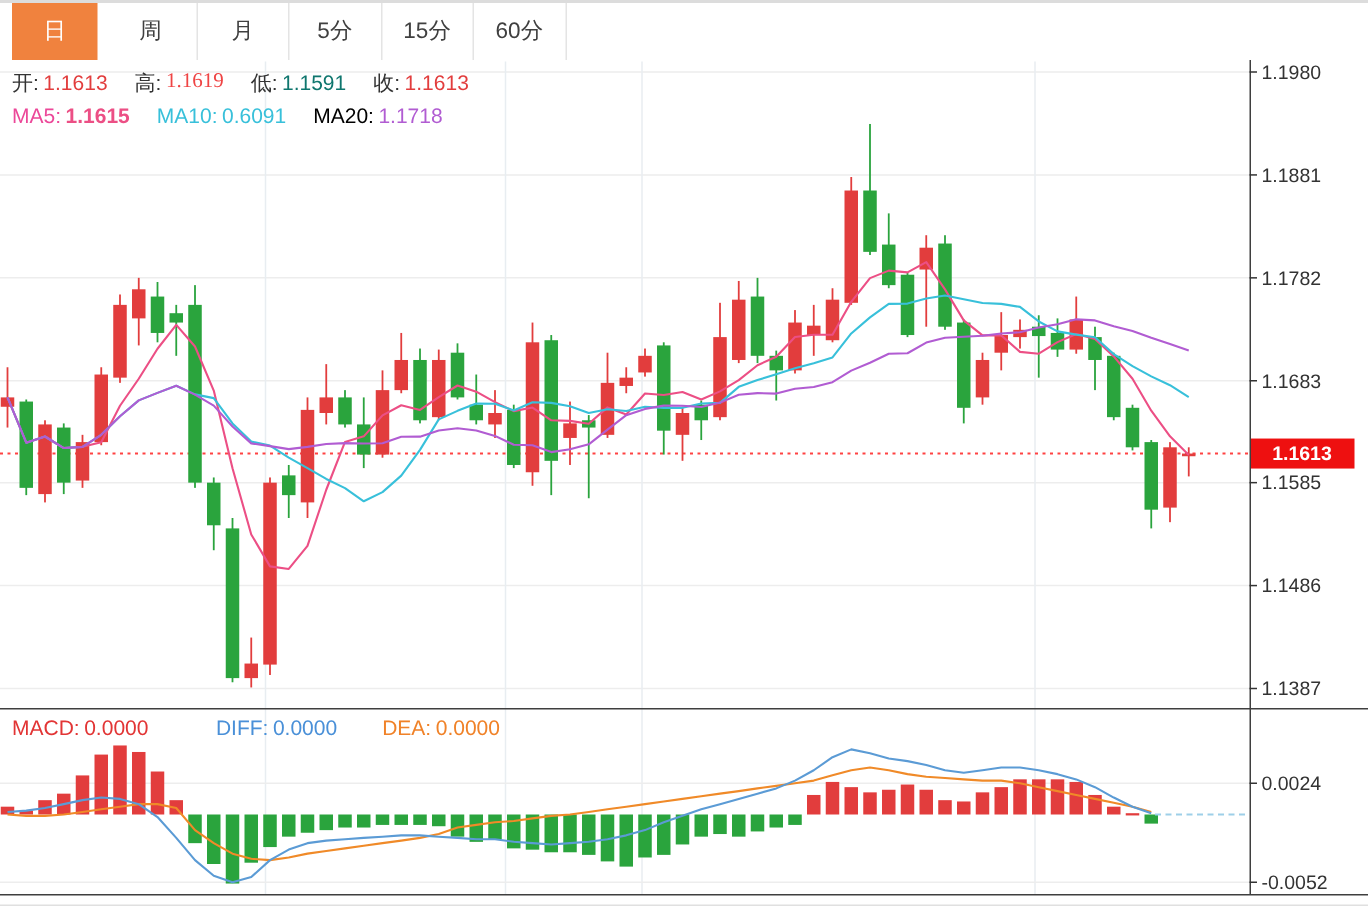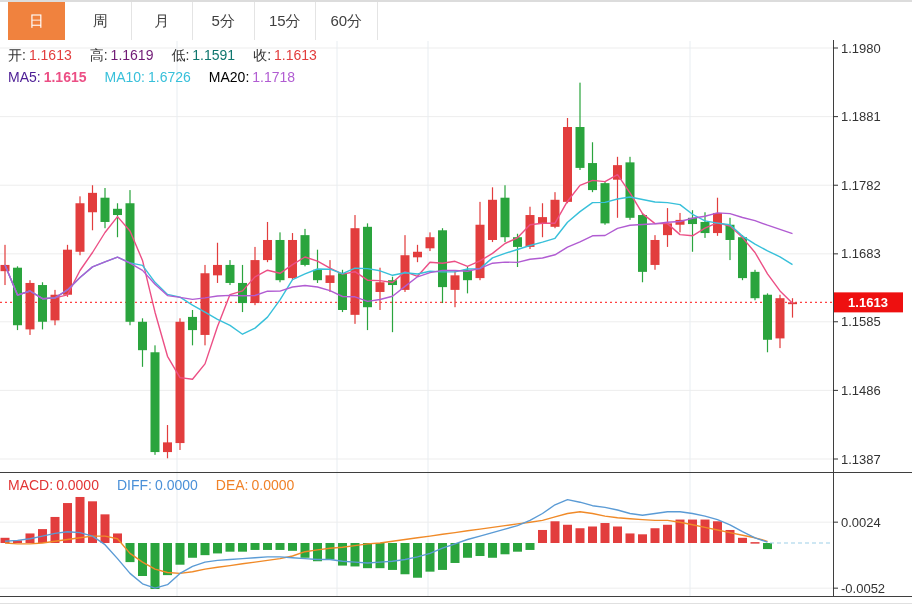--- a/index.html
+++ b/index.html
@@ -8,21 +8,21 @@
   .tabbar{position:absolute;top:0;left:0;width:912px;height:40px;background:#fff;
           border-top:2px solid #dcdcdc;display:flex;padding-left:8px;box-sizing:border-box;z-index:5;}
   .tab{width:61.5px;height:38px;line-height:38px;text-align:center;font-size:15px;color:#404040;
        border-right:1px solid #e4e4e4;box-sizing:border-box;cursor:pointer;user-select:none;}
   .tab.selected{background:#f0823e;color:#ffffff;border-right:none;width:57px;margin-right:5px;}
   .legend{position:absolute;left:8px;display:flex;font-size:14px;white-space:nowrap;z-index:4;line-height:16px;}
   .legend .item{display:flex;margin-right:18px;}
   .legend .val{margin-left:3px;}
   #legend-ohlc{top:47px;}
   #legend-ma{top:69px;}
-  #legend-macd{top:477px;}
+  #legend-macd{top:477px;gap:12px;}
   svg{position:absolute;top:0;left:0;}
 </style>
 </head>
 <body>
 
 <div class="app">
   <div class="tabbar" id="tabbar">
       <div class="tab selected">日</div>
       <div class="tab">周</div>
       <div class="tab">月</div>
@@ -282,52 +282,52 @@
       <rect x="834" y="292.3625632377741" width="69" height="20" fill="#ee1010"></rect>
       <text x="868" y="306.8625632377741" fill="#ffffff" font-size="13" text-anchor="middle" font-family="&quot;Liberation Sans&quot;,&quot;DejaVu Sans&quot;,sans-serif" font-weight="bold">1.1613</text>
     </svg>
   <div class="legend" id="legend-ohlc">
       <span class="item">
         <span class="lab" style="color: rgb(51, 51, 51);">开:</span>
         <span class="val" style="color: rgb(226, 61, 61);">1.1613</span>
       </span>
       <span class="item">
         <span class="lab" style="color: rgb(51, 51, 51);">高:</span>
-        <span class="val" style="color: #701a75;">1.1619</span>
+        <span class="val" style="color: #ef4444; font-family: Liberation Serif, serif;">1.1619</span>
       </span>
       <span class="item">
         <span class="lab" style="color: rgb(51, 51, 51);">低:</span>
         <span class="val" style="color: #0f766e;">1.1591</span>
       </span>
       <span class="item">
         <span class="lab" style="color: rgb(51, 51, 51);">收:</span>
         <span class="val" style="color: rgb(226, 61, 61);">1.1613</span>
       </span>
     </div>
   <div class="legend" id="legend-ma">
       <span class="item">
-        <span class="lab" style="color: #4c1d95;">MA5:</span>
+        <span class="lab" style="color: #ec4899;">MA5:</span>
         <span class="val" style="color: rgb(236, 79, 133); font-weight: bold;">1.1615</span>
       </span>
       <span class="item">
         <span class="lab" style="color: rgb(56, 192, 218);">MA10:</span>
-        <span class="val" style="color: rgb(56, 192, 218);">1.6726</span>
+        <span class="val" style="color: rgb(56, 192, 218);">0.6091</span>
       </span>
       <span class="item">
         <span class="lab" style="color: #000000;">MA20:</span>
         <span class="val" style="color: rgb(177, 92, 210);">1.1718</span>
       </span>
     </div>
   <div class="legend" id="legend-macd">
       <span class="item">
         <span class="lab" style="color: rgb(226, 53, 53);">MACD:</span>
         <span class="val" style="color: rgb(226, 53, 53);">0.0000</span>
       </span>
       <span class="item">
-        <span class="lab" style="color: rgb(74, 144, 216);">DIFF:</span>
+        <span class="lab" style="color: rgb(74, 144, 216); margin-left: 15px;">DIFF:</span>
         <span class="val" style="color: rgb(74, 144, 216);">0.0000</span>
       </span>
       <span class="item">
         <span class="lab" style="color: rgb(240, 130, 40);">DEA:</span>
         <span class="val" style="color: rgb(240, 130, 40);">0.0000</span>
       </span>
     </div>
 </div>
 
 </body></html>

